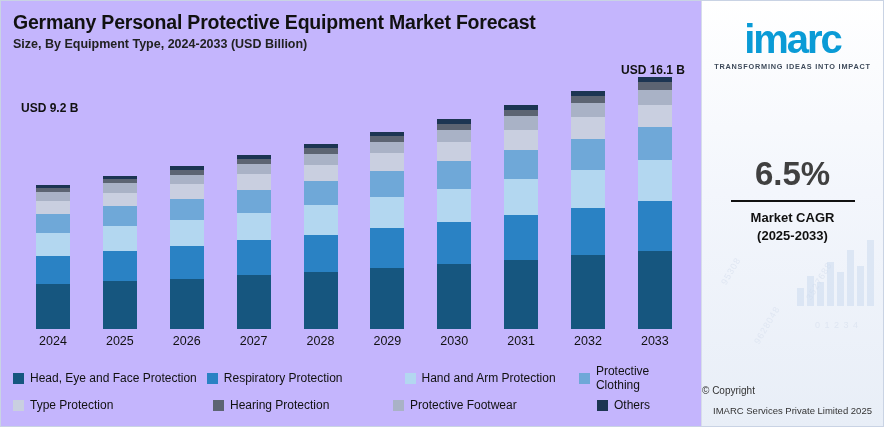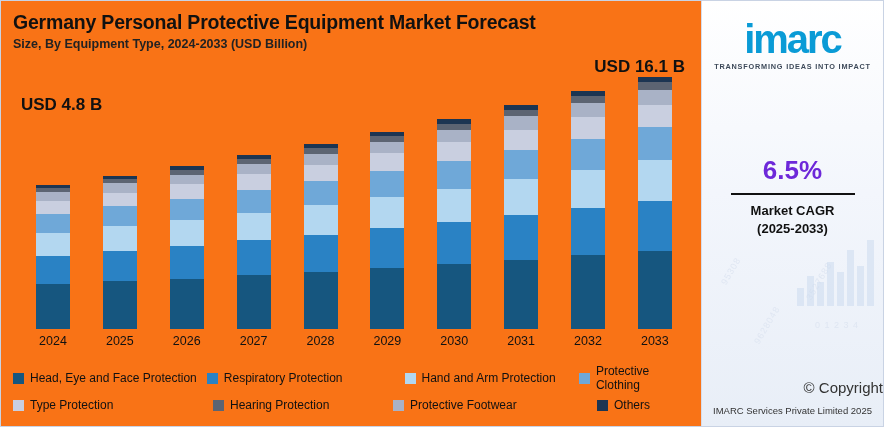--- a/index.html
+++ b/index.html
@@ -15,21 +15,21 @@
     box-sizing:border-box;
     border:1px solid #c9d3e4;
     background:#eceff8;
     display:flex;
   }
   
   .chart-panel{
     position:relative;
     width:700px;height:425px;
     box-sizing:border-box;
-    background:#f97316;
+    background:#c4b5fd;
     padding:10px 10px 0 12px;
   }
   .chart-title{
     font-size:19.5px;
     font-weight:bold;
     color:#111111;
     letter-spacing:-0.2px;
     line-height:22px;
     margin:0;
   }
@@ -76,21 +76,21 @@
   }
   .axis-labels span{
     width:44px;
     text-align:center;
     font-size:12.5px;
     color:#111;
     font-weight:normal;
   }
   .callout{
     position:absolute;
-    font-size:17px;
+    font-size:12px;
     font-weight:bold;
     color:#111;
     white-space:nowrap;
   }
   .callout.first{left:8px;bottom:214px;}
   .callout.last{right:6px;bottom:252px;}
   
   .legend{
     position:absolute;
     left:12px;right:8px;bottom:8px;
@@ -165,66 +165,66 @@
     letter-spacing:.8px;
     color:#3e4a5a;
     font-weight:bold;
   }
   .cagr-block{
     position:relative;
     text-align:center;
     margin-top:84px;
   }
   .cagr-value{
-    font-size:26px;
-    font-weight:bold;
-    color:#6d28d9;
+    font-size:33px;
+    font-weight:bold;
+    color:#404040;
   }
   .cagr-rule{
     width:124px;height:2px;
     background:#111;
     margin:7px auto 8px auto;
   }
   .cagr-label{
     font-size:13px;
     font-weight:bold;
     color:#111;
   }
   .cagr-years{
     font-size:13px;
     font-weight:bold;
     color:#111;
     margin-top:3px;
   }
   .copyright{
     position:absolute;
     left:0;right:0;bottom:30px;
-    text-align:right;
-    font-size:15px;
+    text-align:left;
+    font-size:10px;
     color:#333;
   }
   .company{
     position:absolute;
     left:0;right:0;bottom:10px;
     text-align:center;
     font-size:9.5px;
     color:#333;
   }
 </style>
 </head>
 <body>
 
 <div class="page">
 
   <div class="chart-panel">
     <div class="chart-title">Germany Personal Protective Equipment Market Forecast</div>
     <div class="chart-subtitle">Size, By Equipment Type, 2024-2033 (USD Billion)</div>
 
     <div class="plot">
-      <div class="callout first">USD 4.8 B</div>
+      <div class="callout first">USD 9.2 B</div>
       <div class="callout last">USD 16.1 B</div>
       <div class="bars" id="bars">
           <div class="bar-wrap">
             <div class="bar">
               <div class="seg" style="height: 44.6087px; background: rgb(22, 86, 127);"></div>
               <div class="seg" style="height: 28.8px; background: rgb(42, 130, 196);"></div>
               <div class="seg" style="height: 23.0087px; background: rgb(179, 215, 240);"></div>
               <div class="seg" style="height: 18.7826px; background: rgb(111, 168, 216);"></div>
               <div class="seg" style="height: 12.9913px; background: rgb(201, 207, 224);"></div>
               <div class="seg" style="height: 8.6087px; background: rgb(169, 178, 198);"></div>

